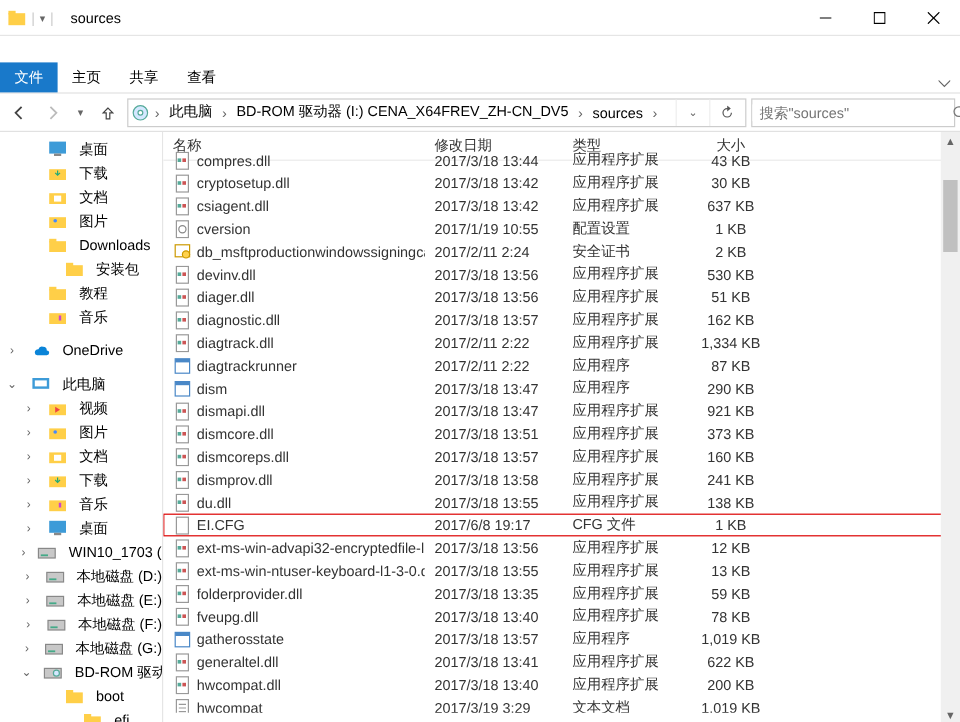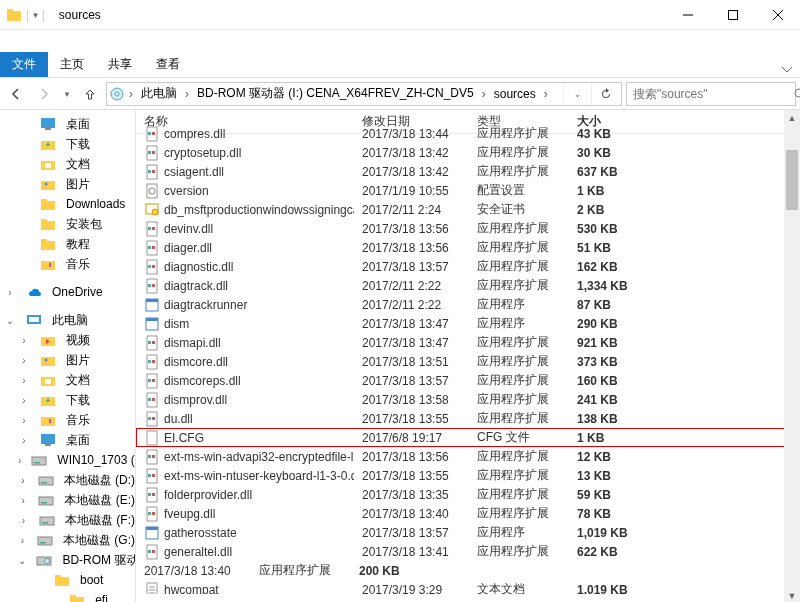--- a/index.html
+++ b/index.html
@@ -30,21 +30,21 @@
 .tree-item{display:flex;align-items:center;height:20px;padding-left:4px;gap:10px;white-space:nowrap;}
 .tree-item .exp{width:12px;color:#666;text-align:center;font-size:10px;}
 .tree-item .ico{width:16px;height:16px;display:flex;align-items:center;justify-content:center;}
 .tree-space{height:8px;}
 .list{flex:1;position:relative;overflow:hidden;}
 .list-head{display:flex;height:24px;border-bottom:1px solid #eaeaea;align-items:center;position:sticky;top:0;background:#fff;}
 .col{padding:0 8px;color:#333;}
 .c1{width:218px;}
 .c2{width:115px;}
 .c3{width:100px;}
-.c4{width:80px;text-align:left;font-weight:bold;}
+.c4{width:80px;text-align:center;}
 .rows{height:calc(100% - 24px);overflow:hidden;position:relative;}
 .row{display:flex;height:19px;align-items:center;}
 .row.hl{outline:1px solid #d00;outline-offset:-1px;}
 .row .c1{display:flex;align-items:center;gap:4px;white-space:nowrap;overflow:hidden;text-align:center;}
 .row .c4{color:#333;}
 .fico{width:16px;height:16px;flex-shrink:0;display:flex;align-items:center;justify-content:center;}
 .scroll{position:absolute;right:0;top:0;bottom:0;width:16px;background:#f0f0f0;}
 .scroll-thumb{position:absolute;left:2px;right:2px;top:40px;height:60px;background:#c0c0c0;}
 .scroll-arr{position:absolute;left:0;right:0;height:16px;display:flex;align-items:center;justify-content:center;color:#666;font-size:9px;}
 .status{height:22px;border-top:1px solid #e1e1e1;display:flex;align-items:center;padding:0 10px;color:#0369a1;}
@@ -199,21 +199,21 @@
       <div class="tree-item" style="padding-left: 18px;">
         <span class="exp"></span>
         <span class="ico">
           <svg width="16" height="16">
             <rect x="1" y="5" width="14" height="9" fill="#ffcf48"></rect>
             <rect x="1" y="3" width="6" height="3" fill="#ffcf48"></rect>
           </svg>
         </span>
         <span>Downloads</span>
       </div>
-      <div class="tree-item" style="padding-left: 18px;">
+      <div class="tree-item" style="padding-left: 32px;">
         <span class="exp"></span>
         <span class="ico">
           <svg width="16" height="16">
             <rect x="1" y="5" width="14" height="9" fill="#ffcf48"></rect>
             <rect x="1" y="3" width="6" height="3" fill="#ffcf48"></rect>
           </svg>
         </span>
         <span>安装包</span>
       </div>
       <div class="tree-item" style="padding-left: 18px;">
@@ -738,20 +738,30 @@
                 <rect x="8" y="6" width="3" height="3" fill="#c55"></rect>
               </svg>
             </span>
             <span>generaltel.dll</span>
           </div>
           <div class="col c2">2017/3/18 13:41</div>
           <div class="col c3">应用程序扩展</div>
           <div class="col c4">622 KB</div>
         </div>
         <div class="row">
+          <div class="col c1">
+            <span class="fico">
+              <svg width="16" height="16">
+                <rect x="3" y="1" width="10" height="14" fill="#fff" stroke="#999"></rect>
+                <rect x="4" y="6" width="3" height="3" fill="#5a9"></rect>
+                <rect x="8" y="6" width="3" height="3" fill="#c55"></rect>
+              </svg>
+            </span>
+            <span>hwcompat.dll</span>
+          </div>
           <div class="col c2">2017/3/18 13:40</div>
           <div class="col c3">应用程序扩展</div>
           <div class="col c4">200 KB</div>
         </div>
         <div class="row">
           <div class="col c1">
             <span class="fico">
               <svg width="16" height="16">
                 <rect x="3" y="1" width="10" height="14" fill="#fff" stroke="#999"></rect>
                 <line x1="5" y1="5" x2="11" y2="5" stroke="#999"></line>

